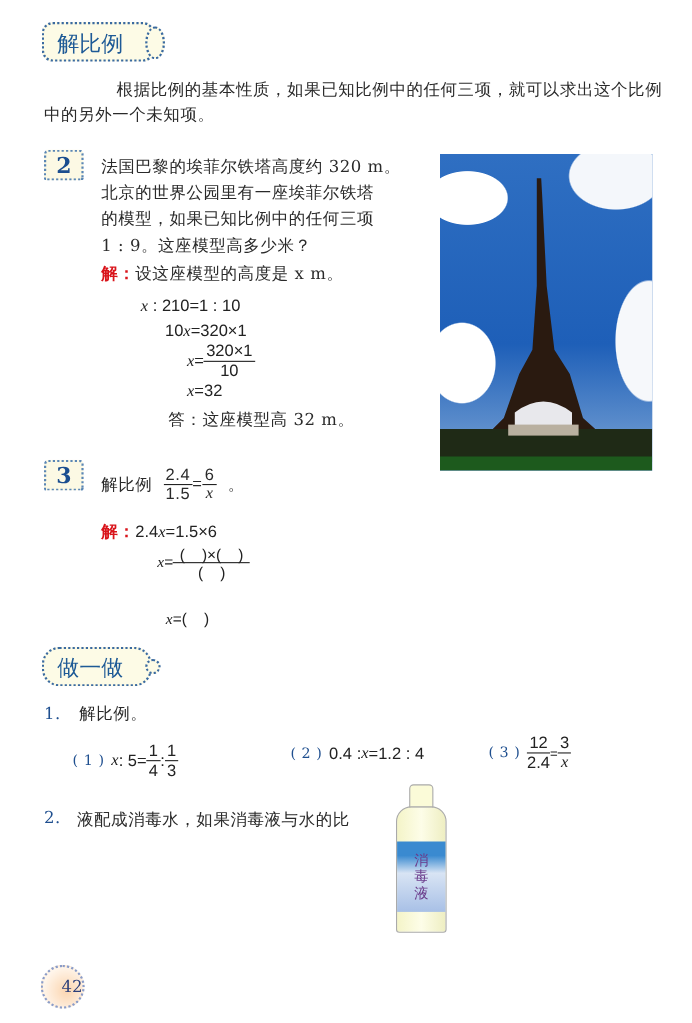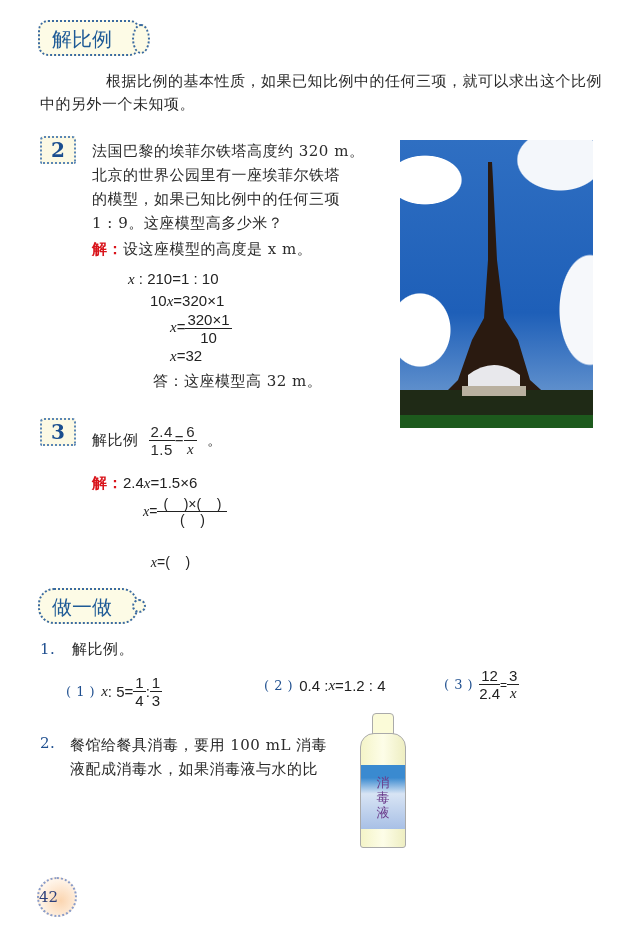--- a/index.html
+++ b/index.html
@@ -29,21 +29,21 @@
     background: #fcf9e4; color: #1b4e8f; font-weight: bold; font-size: 20px;
     text-align: center; line-height: 24px; font-family: "DejaVu Serif", serif;
   }
   .frac { display: inline-flex; flex-direction: column; align-items: center; vertical-align: middle; line-height: 1; }
   .frac .n { border-bottom: 1.3px solid #222; padding: 0 2px 1px; }
   .frac .d { padding-top: 1px; }
   .page-num {
     width: 40px; height: 40px; border-radius: 50%;
     border: 2px dotted #8a9cc8;
     background: radial-gradient(circle at 60% 60%, #fbd5b0, #fff5ea 70%);
-    color: #2c3f7a; font-size: 15px; text-align: left; line-height: 36px;
+    color: #2c3f7a; font-size: 15px; text-align: right; line-height: 36px;
   }
   .photo {
     background:
       radial-gradient(ellipse 60px 40px at 25px 40px, #fff 60%, transparent 62%),
       radial-gradient(ellipse 70px 50px at 160px 20px, #f4f7fb 60%, transparent 62%),
       radial-gradient(ellipse 50px 60px at 20px 190px, #fff 60%, transparent 62%),
       radial-gradient(ellipse 50px 90px at 190px 170px, #f6f8fb 60%, transparent 62%),
       linear-gradient(180deg, #2f6fc2 0%, #1e5fb8 60%, #7da6d6 100%);
   }
 </style>
@@ -152,21 +152,20 @@
     </span>
     <span style="font-size:12px;">=</span>
     <span class="frac">
       <span class="n">3</span>
       <span class="d var">x</span>
     </span>
 </div>
 
 <div class="abs cn blue" style="left:40px; top:734px;">2.</div>
 <div class="abs cn" style="left:70px; top:733px; line-height:24px;">
-  <div>餐馆给餐具消毒，要用 100 mL 消毒</div>
   <div>液配成消毒水，如果消毒液与水的比</div>
 </div>
 
 <div class="abs" style="left:360px; top:713px; width:46px; height:135px;">
   <div style="position:absolute; left:12px; top:0; width:22px; height:22px; background:#fbfbd8; border:1px solid #aaa; border-radius:4px 4px 0 0;"></div>
   <div style="position:absolute; left:0; top:20px; width:46px; height:115px; background:linear-gradient(90deg,#f4f4c8,#fdfde8 50%,#eeeec2); border:1px solid #aaa; border-radius:14px 14px 3px 3px;"></div>
   <div style="position:absolute; left:1px; top:52px; width:44px; height:64px; background:linear-gradient(180deg,#3a8ad0 0 20%, #d8e4f4 45%, #a8c0e6 100%); display:flex; flex-direction:column; align-items:center; justify-content:center; color:#6a3a8a; font-size:13px; line-height:15px;">
     <span>消</span>
     <span>毒</span>
     <span>液</span>

